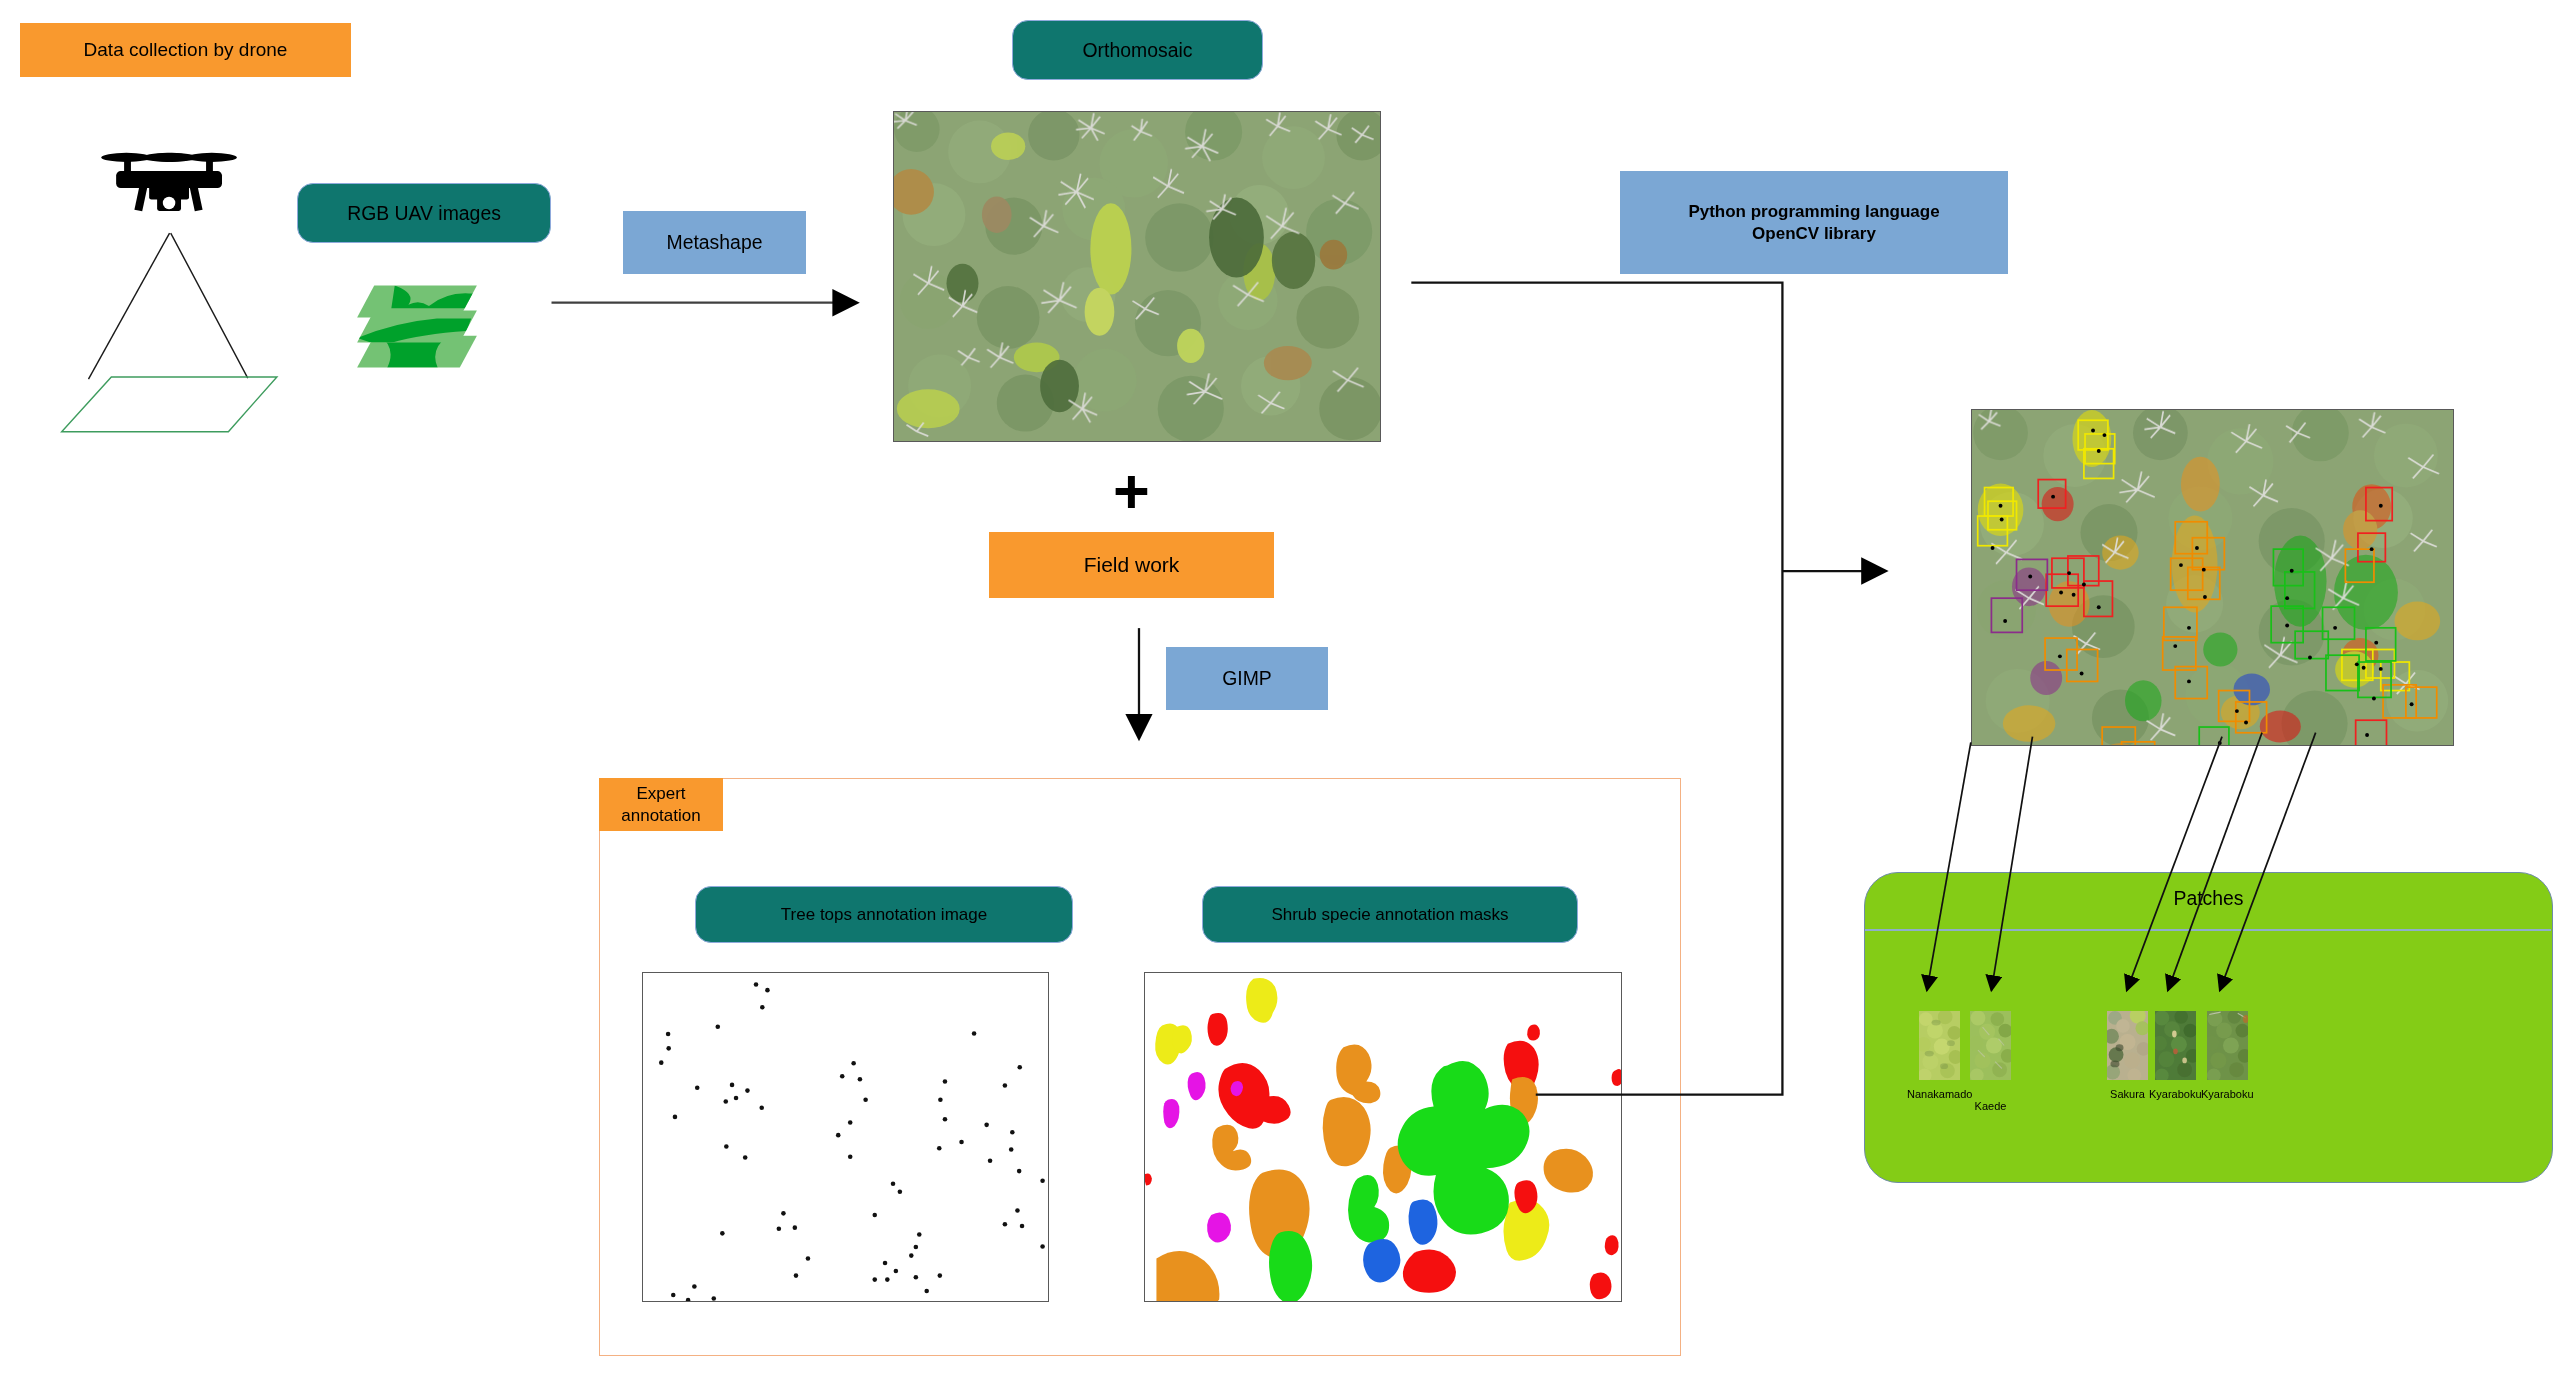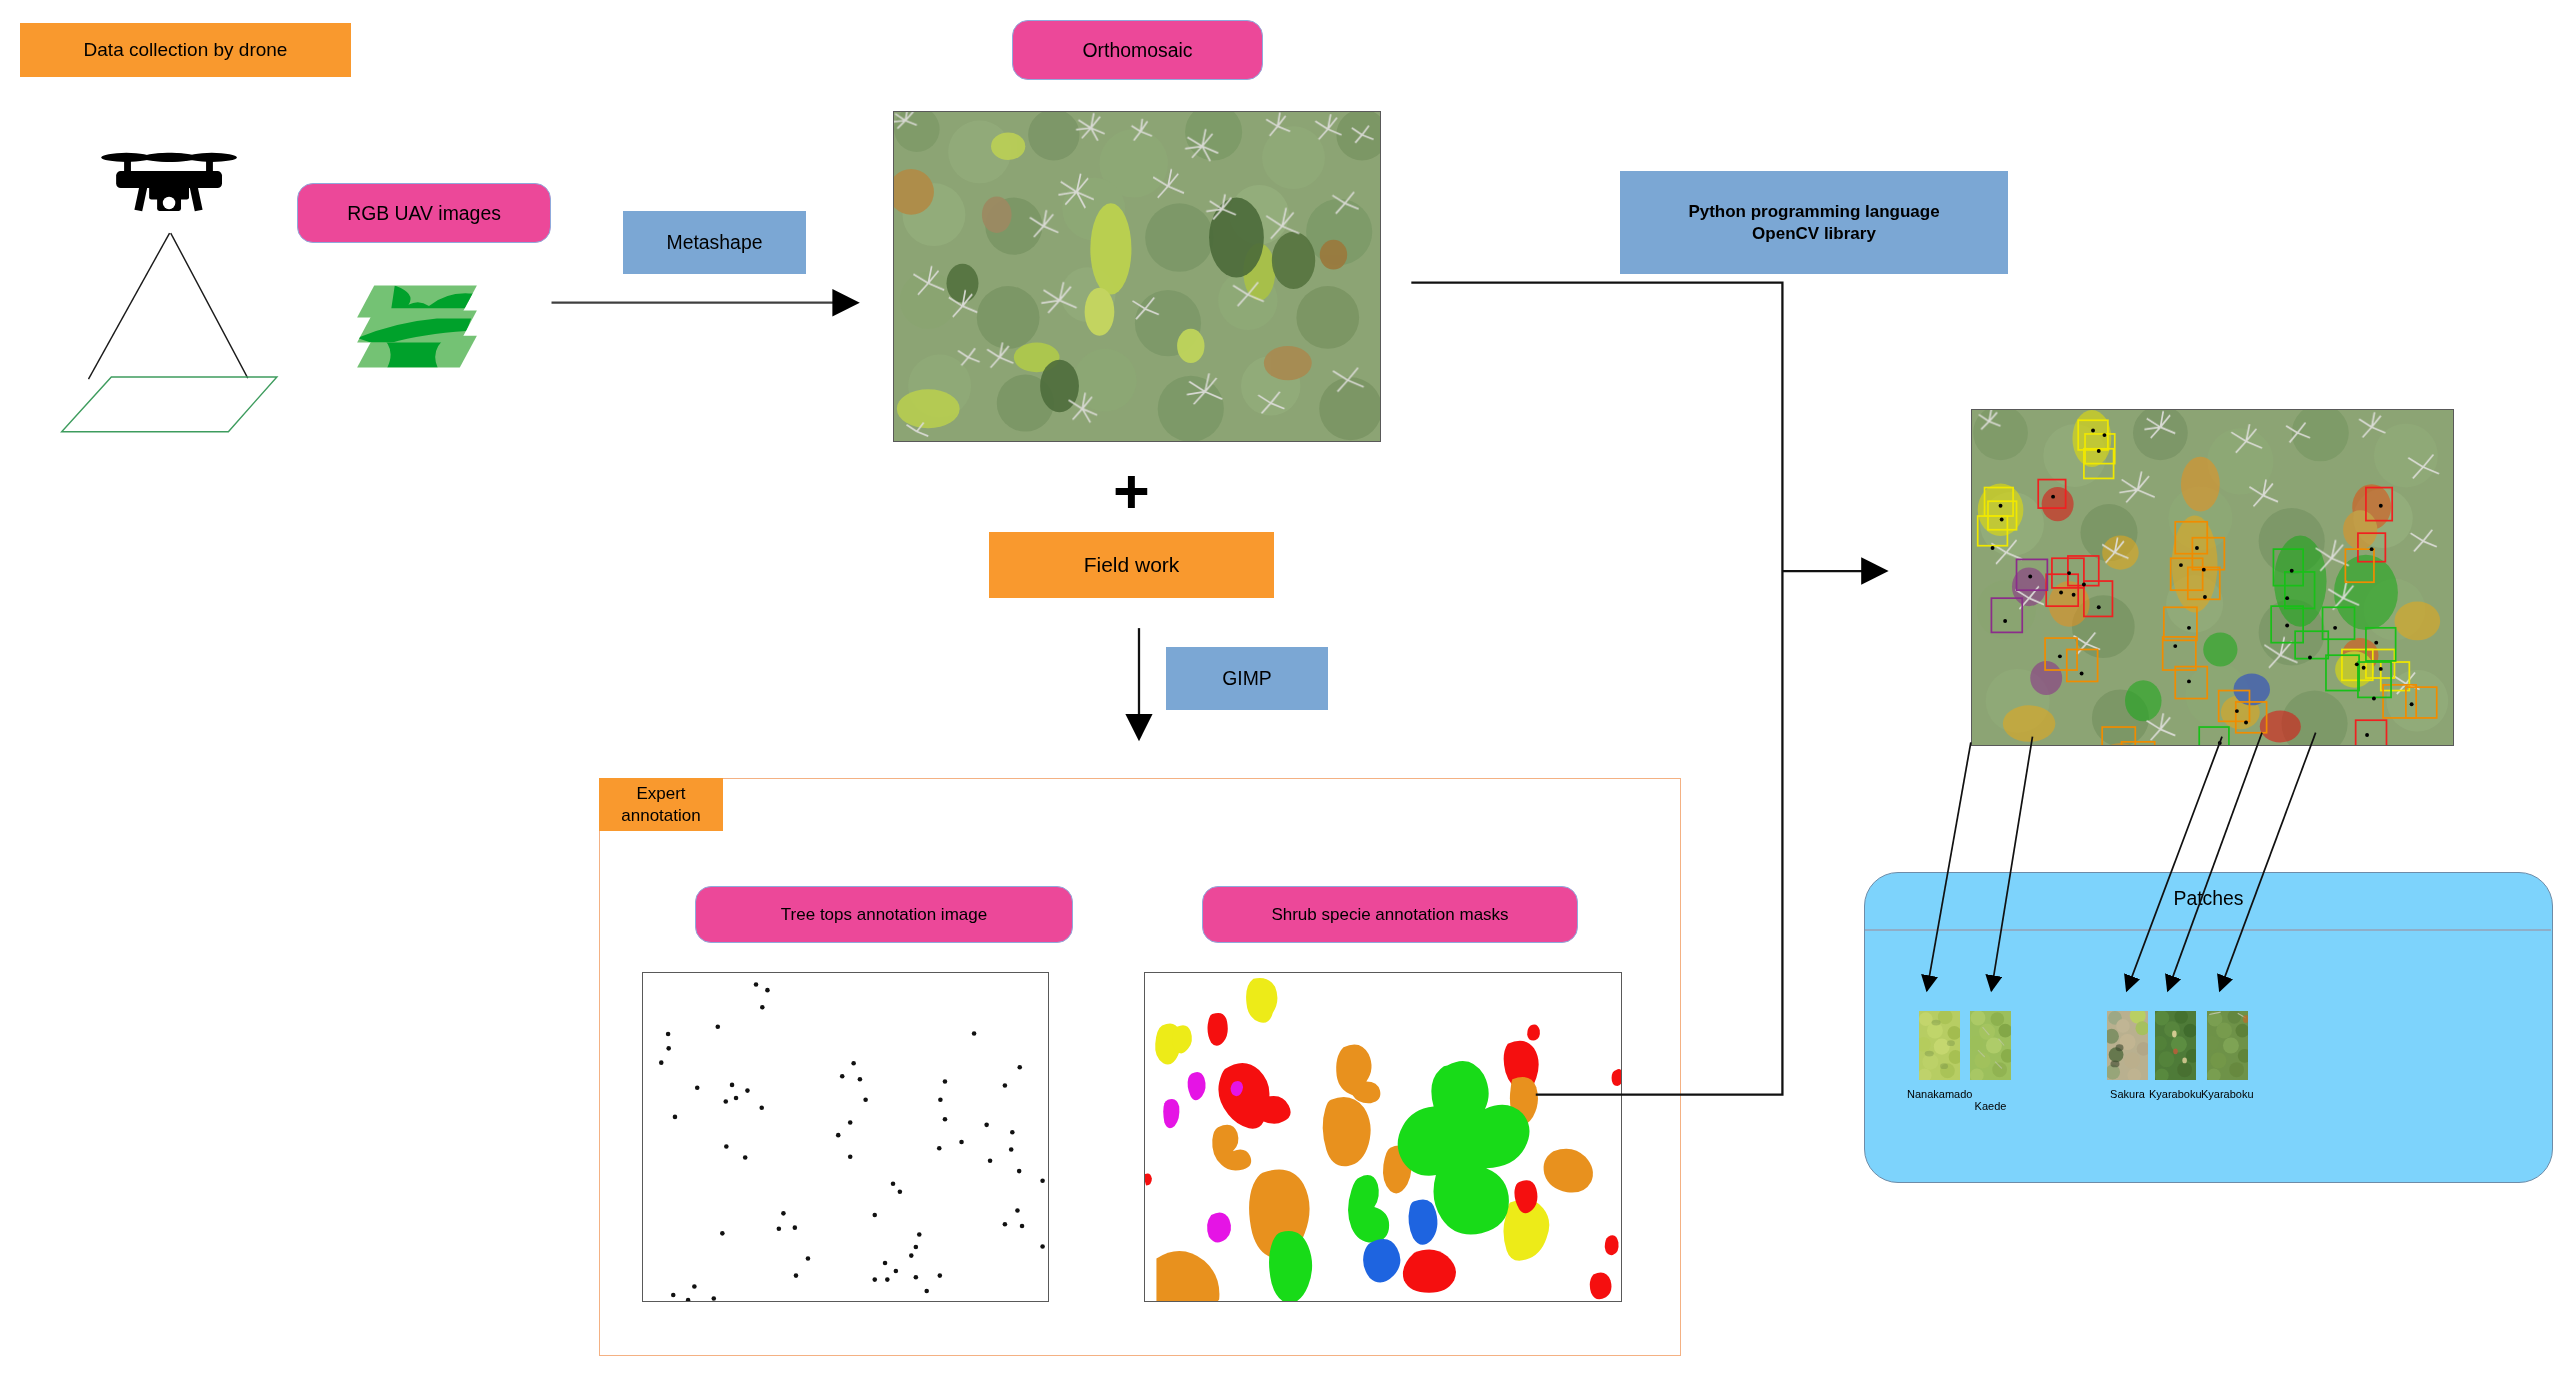--- a/index.html
+++ b/index.html
@@ -18,21 +18,21 @@
     text-align: center;
     color: #000;
     line-height: 1.28;
     white-space: pre-line;
   }
   .orange { background: #F9992E; }
   .blue   { background: #7BA7D4; }
   .rounded-box {
     position: absolute;
     display: flex; align-items: center; justify-content: center;
-    background: #ec4899;
+    background: #0f766e;
     border: 1.1px solid #8FAADC;
     border-radius: 16px;
     text-align: center;
     color: #000;
   }
   .img-frame {
     position: absolute;
     border: 1.1px solid #595959;
     overflow: hidden;
     background: #cfd6c4;
@@ -58,21 +58,21 @@
     border: 1.1px solid #F4B183;
     background: #ffffff;
   }
 
   
   #patches-container {
     position: absolute;
     left: 1864px; top: 872px; width: 689px; height: 311px;
     border: 1.1px solid #6E8CA8;
     border-radius: 34px;
-    background: #7dd3fc;
+    background: #84cc16;
   }
   #patches-divider {
     position: absolute; left: 0px; top: 56px; width: 686px; height: 1.7px;
     background: #8FAEC8;
   }
   #patches-title {
     position: absolute; left: 0; top: 13.7px; width: 100%;
     text-align: center; font-size: 19.4px; color: #000;
   }
   .patch-col {

